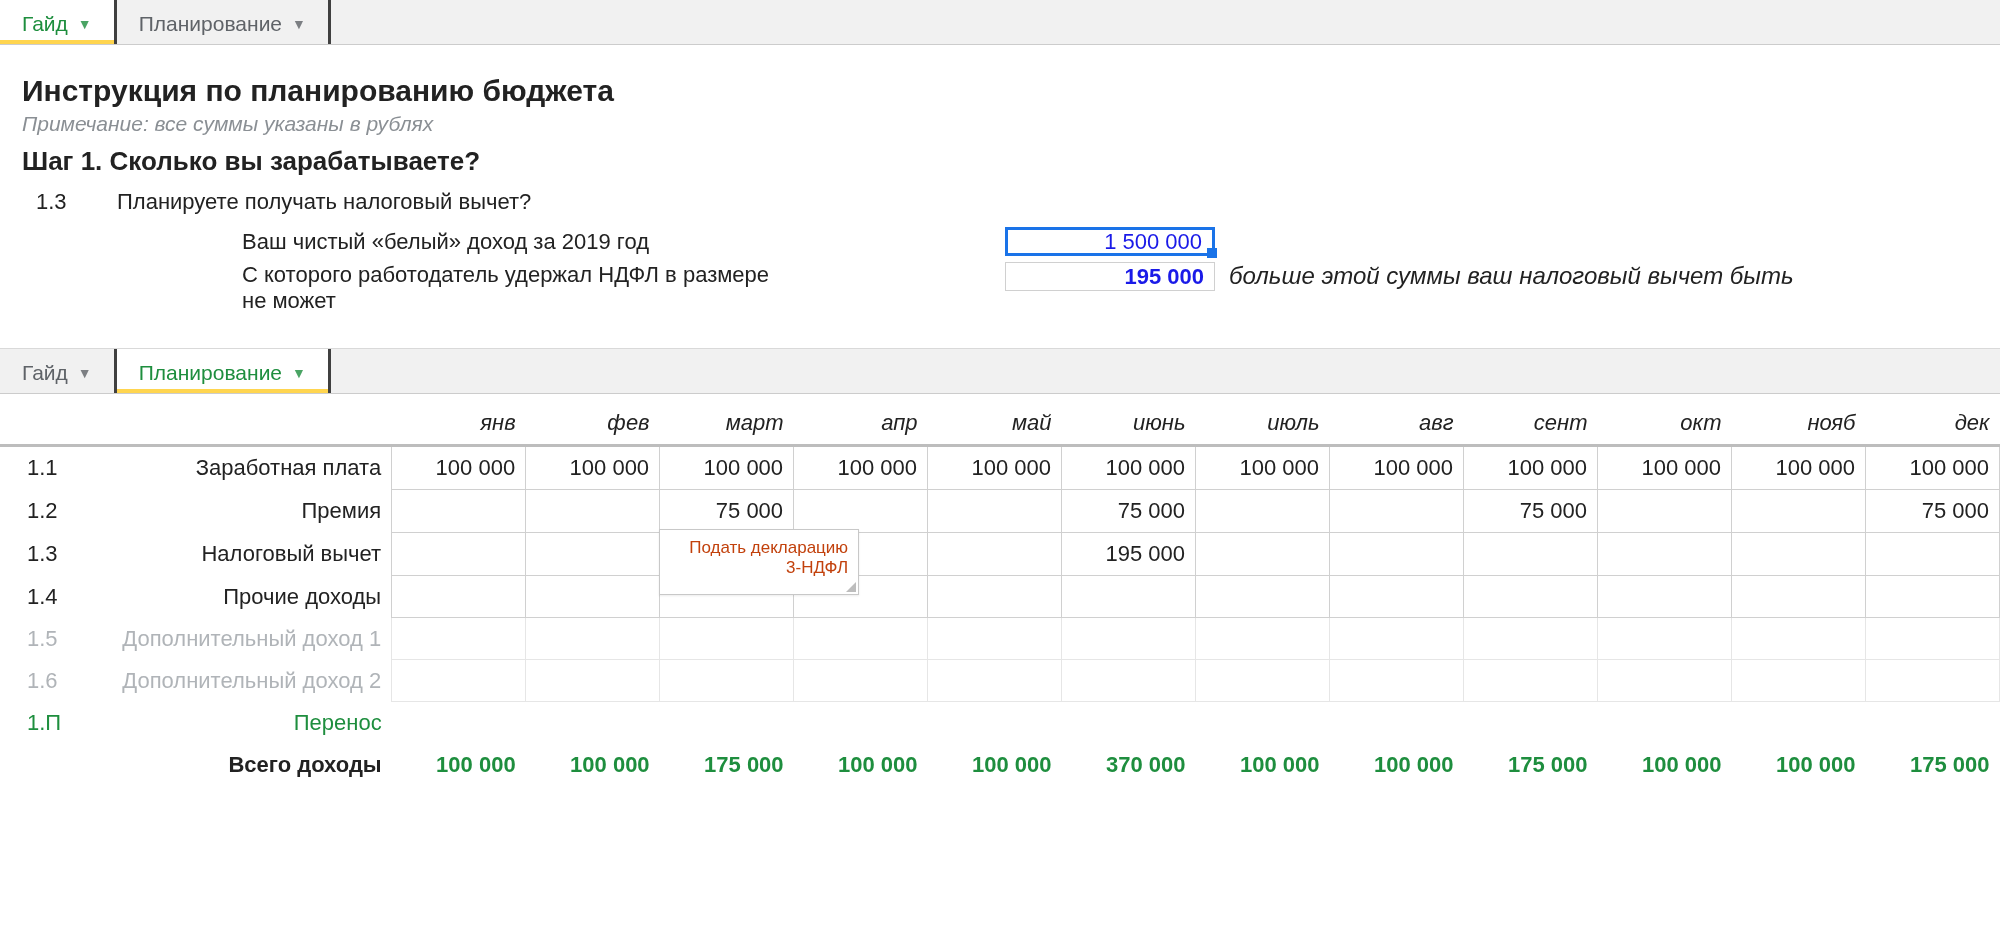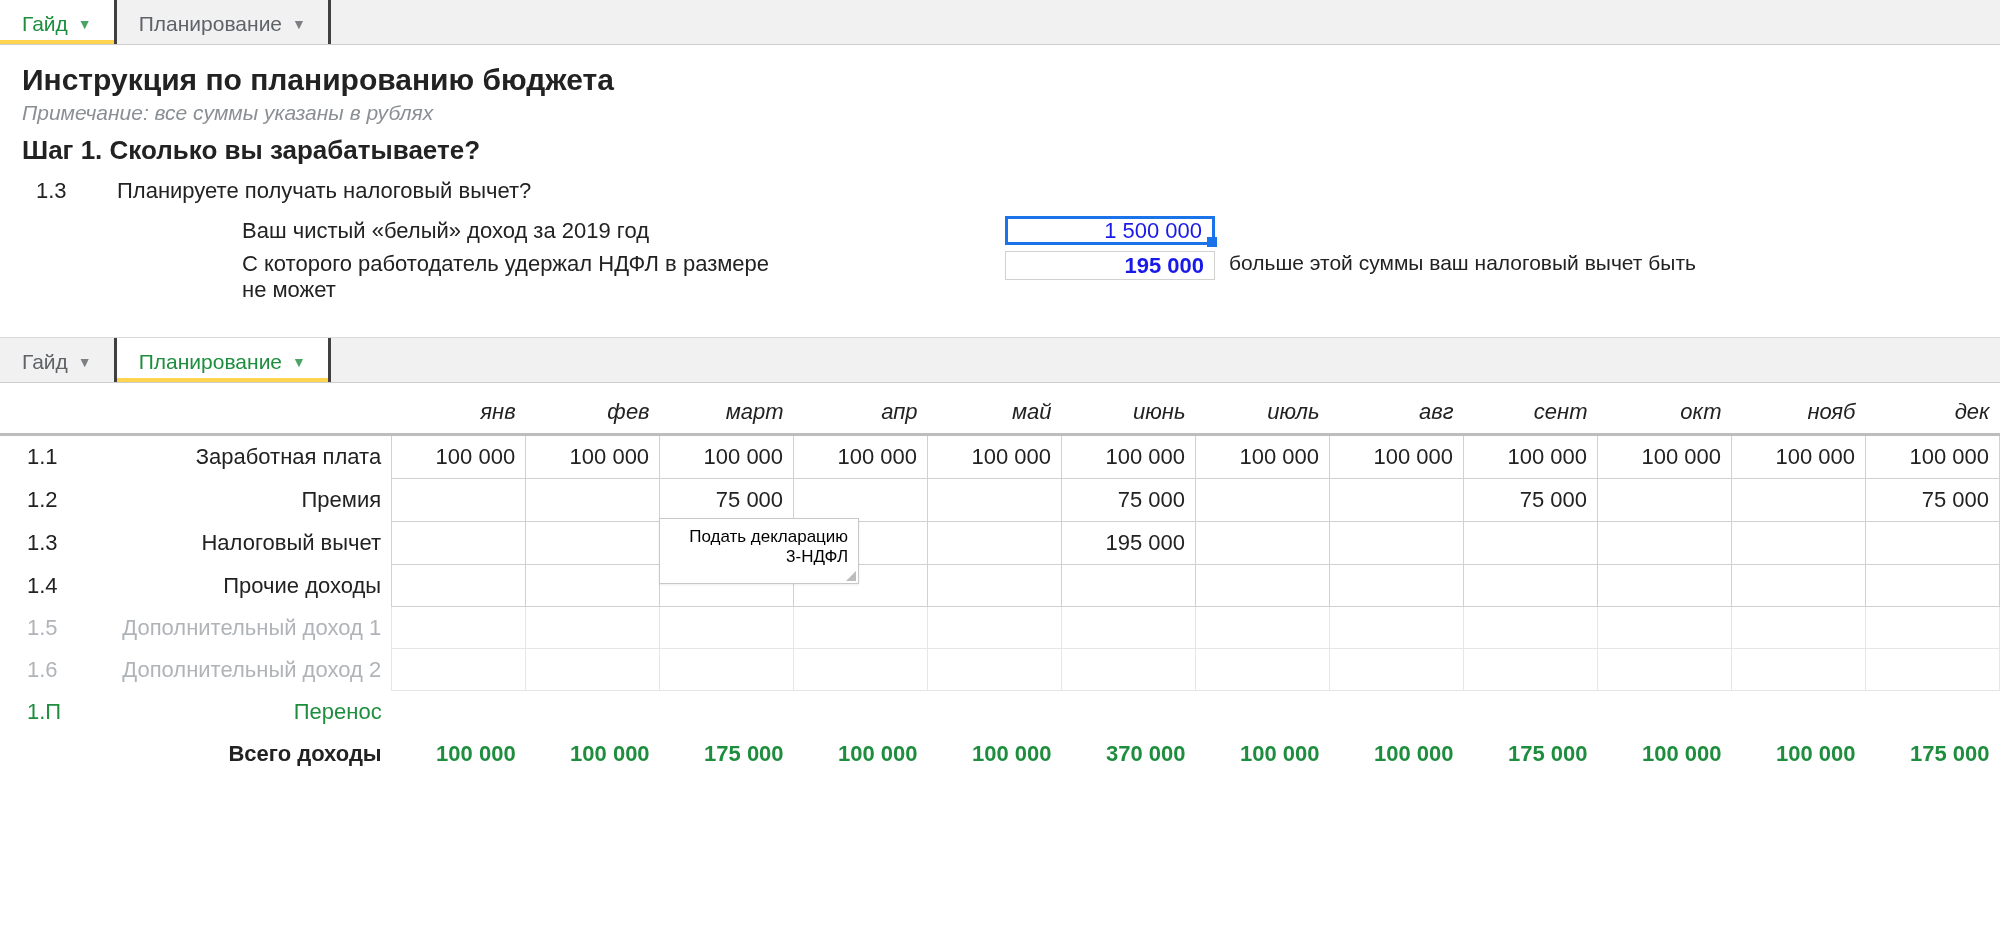--- a/index.html
+++ b/index.html
@@ -10,21 +10,21 @@
     font-size: 21px; color: #5f6368; border-right: 3px solid #404040; cursor: pointer;
     position: relative;
   }
   .sheet-tab.active-green { color: #1e8e3e; background: #fff; }
   .sheet-tab.active-green::after {
     content: ""; position: absolute; left: 0; right: 0; bottom: 0; height: 4px; background: #ffd54f;
   }
   .sheet-tab.inactive-dark { color: #5f6368; }
   .sheet-tab .caret { font-size: 14px; color: inherit; opacity: .8; }
 
-  .doc { padding: 12px 22px 18px 22px; }
+  .doc { padding: 12px 22px 18px 22px; margin-top: 11px; }
   .doc h1 { font-size: 30px; font-weight: 700; margin: 6px 0 2px 0; }
   .subtle-italic { font-style: italic; color: #8a8f94; font-size: 21px; margin: 4px 0 10px 0; }
   .doc h2 { font-size: 26px; font-weight: 700; margin: 10px 0 12px 0; }
   .step-row { display: flex; gap: 26px; margin: 6px 0 12px 14px; }
   .step-num { width: 55px; flex: 0 0 55px; font-size: 22px; }
   .step-text { font-size: 22px; }
 
   .indent-block { margin-left: 220px; }
   .field-line { display: grid; grid-template-columns: 1fr 210px 1fr; align-items: center; column-gap: 14px; margin: 6px 0; }
   .field-label { font-size: 22px; max-width: 640px; }
@@ -35,21 +35,21 @@
   }
   .field-cell.input-blue {
     border: 3px solid #1a73e8; color: #1a1ae8; font-weight: 400; background: #fff; position: relative;
   }
   .field-cell.input-blue::after {
     content: ""; position: absolute; right: -5px; bottom: -5px; width: 10px; height: 10px; background: #1a73e8;
   }
   .field-cell.calc-bold {
     border: 1px solid #d0d0d0; font-weight: 700; color: #1a1ae8; background: #fff;
   }
-  .field-after { font-size: 21px; }
+  .field-after { font-size: 24px; font-style: italic; }
   .note-italic { font-style: italic; color: #8a8f94; font-size: 21px; margin: 14px 0 0 0; max-width: 1540px; }
 
   
   .plan-wrap { margin-top: 8px; }
   table.plan { border-collapse: collapse; width: 100%; table-layout: fixed; }
   table.plan col.idx { width: 60px; }
   table.plan col.label { width: 320px; }
   table.plan col.m { width: 130px; }
   table.plan th, table.plan td { padding: 8px 10px; font-size: 22px; }
   table.plan thead th {
@@ -62,21 +62,21 @@
   table.plan tbody tr.muted td.idx, table.plan tbody tr.muted td.label { color: #b0b4b8; }
   table.plan tbody tr.green td.idx, table.plan tbody tr.green td.label { color: #1e8e3e; }
   table.plan tbody tr.total td { font-weight: 700; color: #1e8e3e; border: none; }
   table.plan tbody tr.total td.idx, table.plan tbody tr.total td.label { color: #222; font-weight: 700; }
   table.plan tbody tr.green td { border: none; }
   table.plan tbody tr.muted td { border: none; }
   table.plan tbody tr.muted td.m { border: 1px solid #e6e6e6; }
 
   .cell-note {
     position: absolute; background: #fff; border: 1px solid #c8c8c8;
-    width: 200px; padding: 8px 10px 16px 10px; font-size: 17px; color: #000000;
+    width: 200px; padding: 8px 10px 16px 10px; font-size: 17px; color: #c2410c;
     box-shadow: 0 1px 2px rgba(0,0,0,.08);
   }
   .cell-note::after {
     content: ""; position: absolute; right: 2px; bottom: 2px; width: 0; height: 0;
     border-left: 10px solid transparent; border-bottom: 10px solid #bdbdbd;
   }
   .note-anchor { position: relative; }
 
   .tabs2-bar { background: #f1f1f1; border-top: 1px solid #d9d9d9; border-bottom: 1px solid #ccc; margin-top: 10px; }
 </style>

